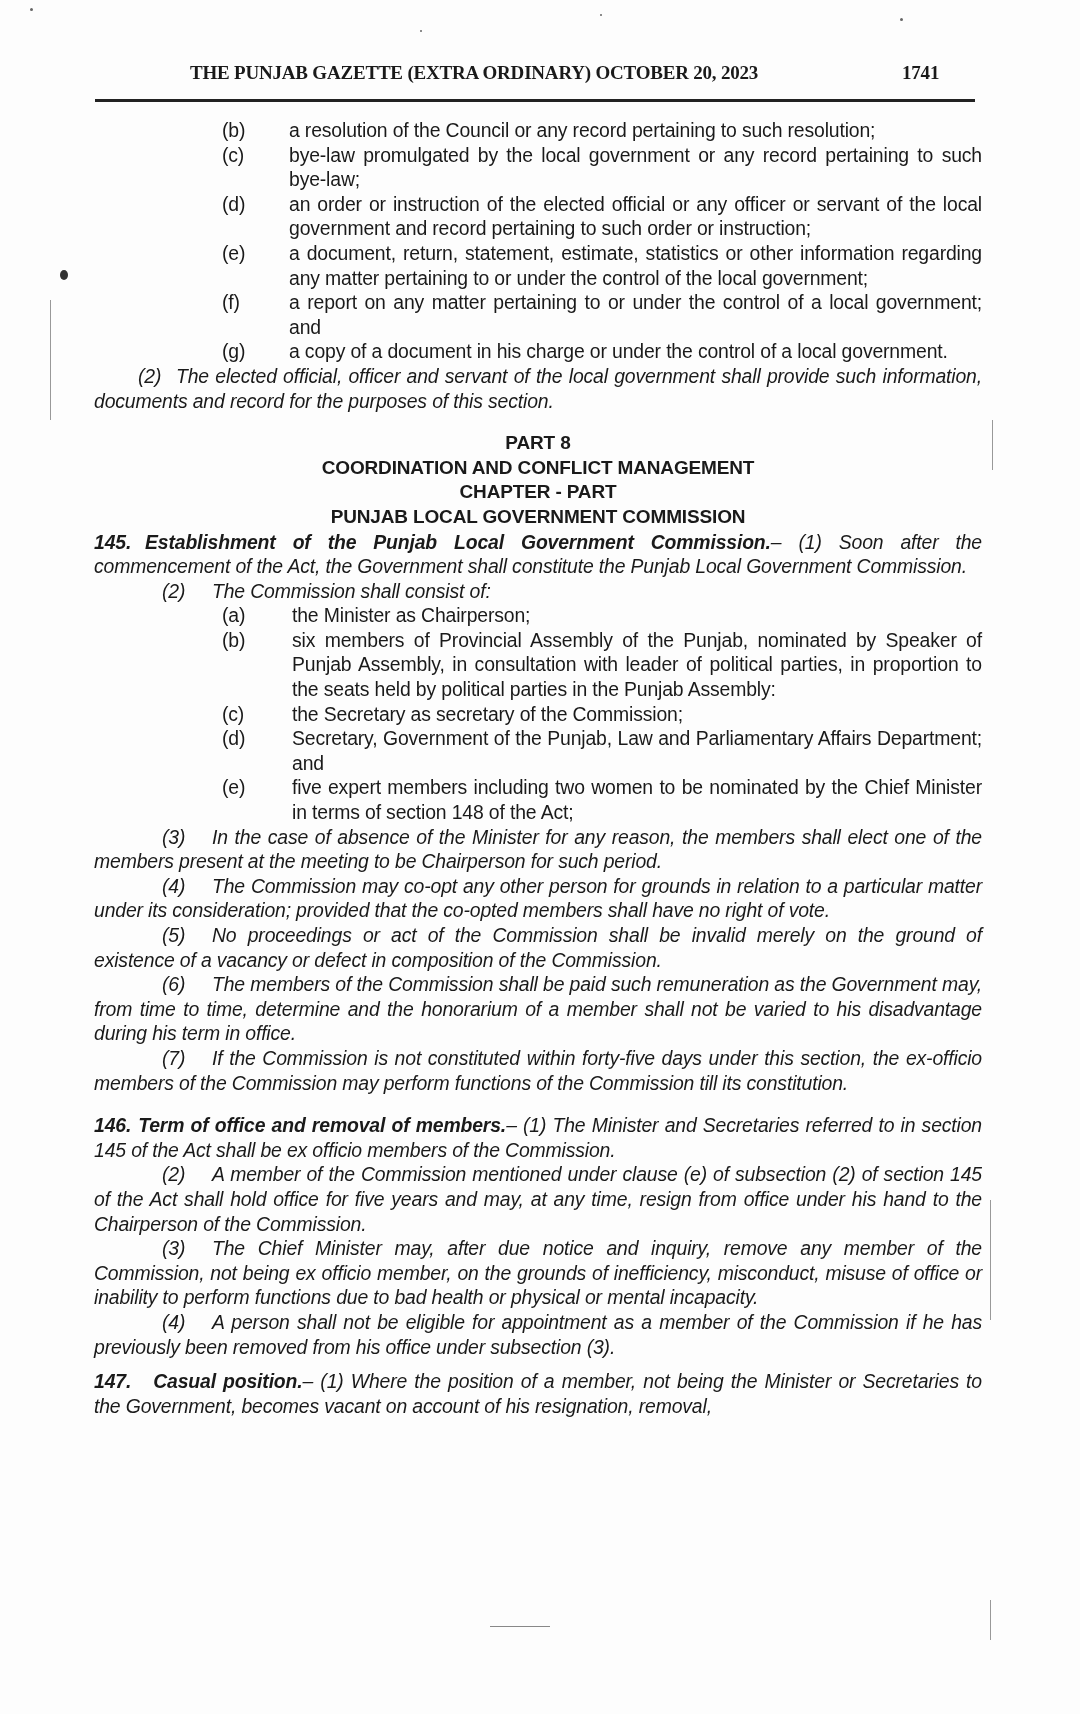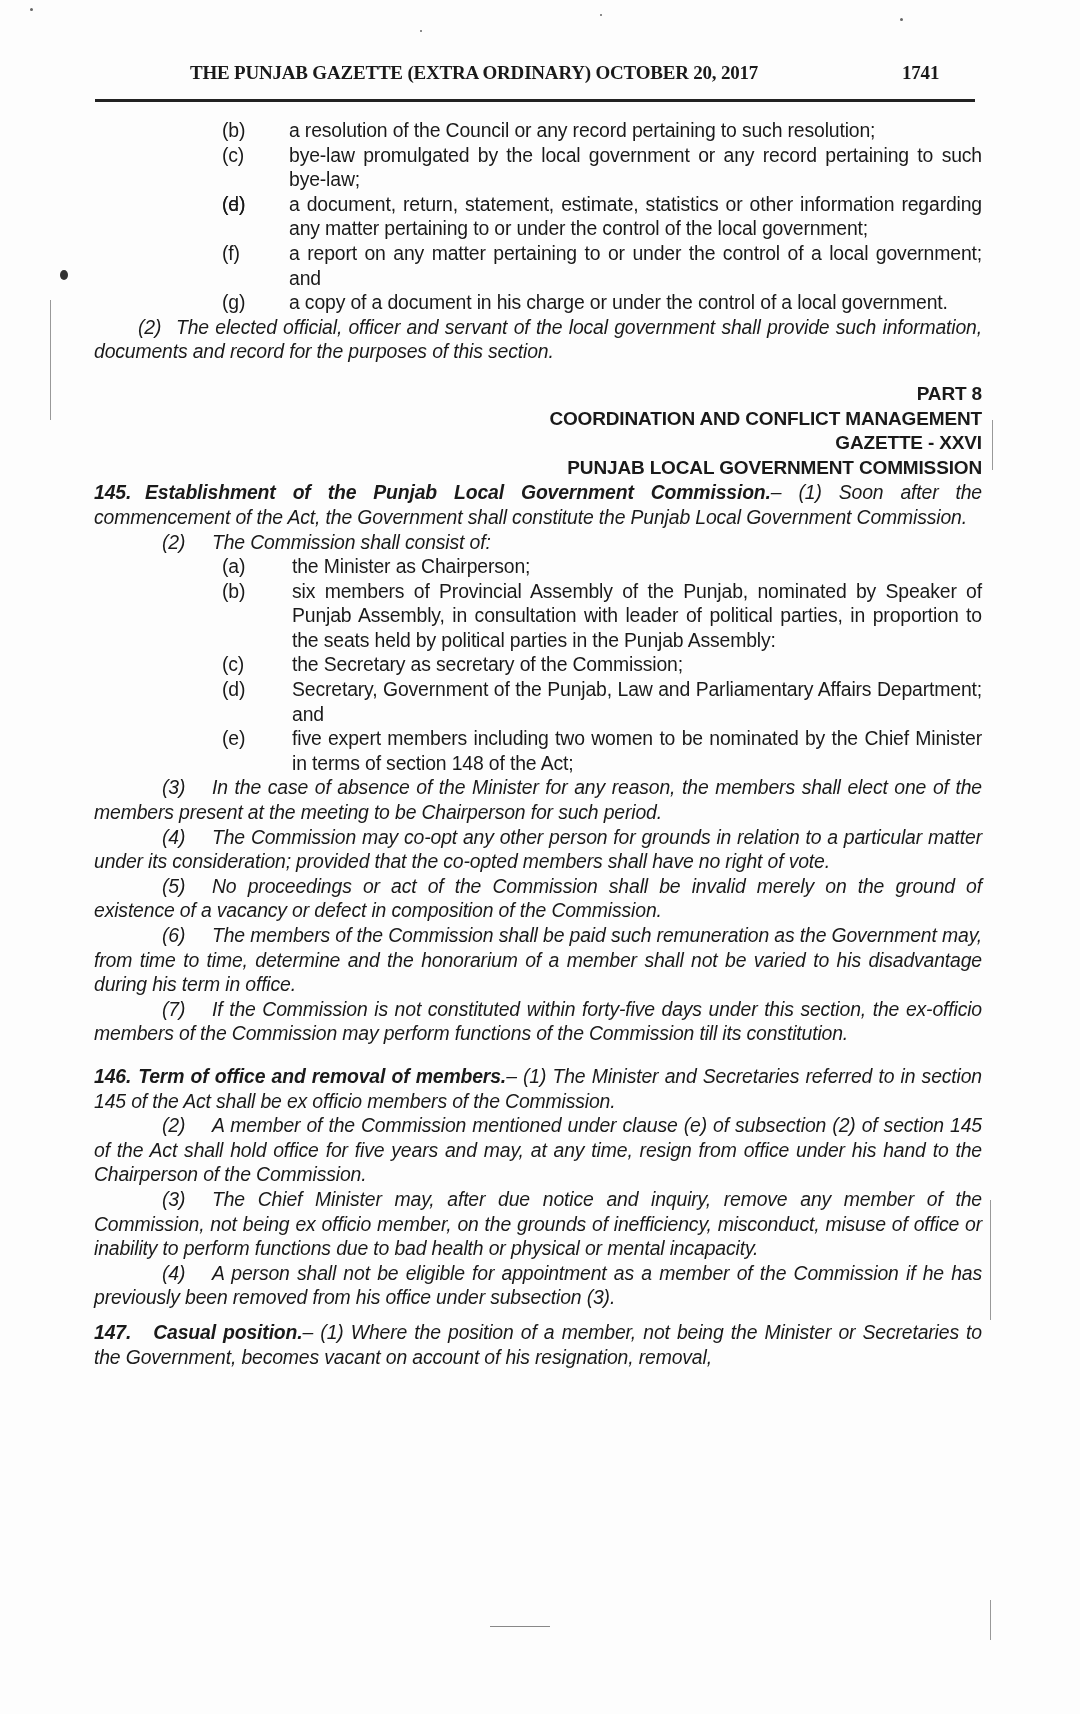--- a/index.html
+++ b/index.html
@@ -18,36 +18,36 @@
   .body {
     position: absolute; left: 94px; top: 118px; width: 888px;
     font-size: 19.4px; line-height: 24.6px; letter-spacing: -0.15px;
   }
   .clause { padding-left: 195px; position: relative; text-align: justify; }
   .clause .lbl { position: absolute; left: 128px; top: 0; }
   .clause2 { padding-left: 198px; position: relative; text-align: justify; }
   .clause2 .lbl { position: absolute; left: 128px; top: 0; }
   .para { text-align: justify; text-indent: 0; font-style: italic; }
   .para .num-sm { display: inline-block; width: 50px; padding-left: 68px; }
-  .center { text-align: right; font-weight: bold; font-size: 19px; }
+  .center { text-align: center; font-weight: bold; font-size: 19px; }
   .bold { font-weight: bold; }
   .sec-head { text-align: justify; }
   .gap { height: 18px; }
   .gap-sm { height: 10px; }
   .speck { position: absolute; background: #666; border-radius: 50%; }
   .margin-mark { position: absolute; width: 1px; background: #999; }
   .bottom-rule { position: absolute; left: 490px; top: 1626px; width: 60px; height: 1px; background: #888; }
 </style>
 </head>
 <body>
 
 <div class="page">
 
   <div class="header">
-    <span>THE PUNJAB GAZETTE (EXTRA ORDINARY) OCTOBER 20, 2017</span>
+    <span>THE PUNJAB GAZETTE (EXTRA ORDINARY) OCTOBER 20, 2023</span>
     <span class="pg">1741</span>
   </div>
   <div class="rule"></div>
 
   <div class="speck" style="left:30px;top:8px;width:3px;height:3px;"></div>
   <div class="speck" style="left:420px;top:30px;width:2px;height:2px;"></div>
   <div class="speck" style="left:600px;top:14px;width:2px;height:2px;"></div>
   <div class="speck" style="left:900px;top:18px;width:3px;height:3px;"></div>
   <div class="speck" style="left:60px;top:270px;width:8px;height:10px;background:#333;"></div>
   <div class="margin-mark" style="left:50px;top:300px;height:120px;"></div>
@@ -61,20 +61,21 @@
     <div class="clause">
       <span class="lbl">(b)</span>
       <span>a resolution of the Council or any record pertaining to such resolution;</span>
     </div>
     <div class="clause">
       <span class="lbl">(c)</span>
       <span>bye-law promulgated by the local government or any record pertaining to such bye-law;</span>
     </div>
     <div class="clause">
       <span class="lbl">(d)</span>
+      <span>an order or instruction of the elected official or any officer or servant of the local government and record pertaining to such order or instruction;</span>
     </div>
     <div class="clause">
       <span class="lbl">(e)</span>
       <span>a document, return, statement, estimate, statistics or other information regarding any matter pertaining to or under the control of the local government;</span>
     </div>
     <div class="clause">
       <span class="lbl">(f)</span>
       <span>a report on any matter pertaining to or under the control of a local government; and</span>
     </div>
     <div class="clause">
@@ -83,21 +84,21 @@
     </div>
 
     <div class="para" style="text-indent:22px;">
       <span style="display:inline-block;width:60px;">(2)</span><span>The elected official, officer and servant of the local government shall provide such information, documents and record for the purposes of this section.</span>
     </div>
 
     <div class="gap"></div>
 
     <div class="center">PART 8</div>
     <div class="center">COORDINATION AND CONFLICT MANAGEMENT</div>
-    <div class="center">GAZETTE - XXVI</div>
+    <div class="center">CHAPTER - PART</div>
     <div class="center">PUNJAB LOCAL GOVERNMENT COMMISSION</div>
 
     <div class="para sec-head">
       <span class="bold" style="display:inline-block;width:34px;">145.</span>
       <span class="bold">Establishment of the Punjab Local Government Commission.</span><span>– (1) Soon after the commencement of the Act, the Government shall constitute the Punjab Local Government Commission.</span>
     </div>
     <div class="para" style="padding-left:68px;">
       <span style="display:inline-block;width:50px;">(2)</span><span>The Commission shall consist of:</span>
     </div>
 

